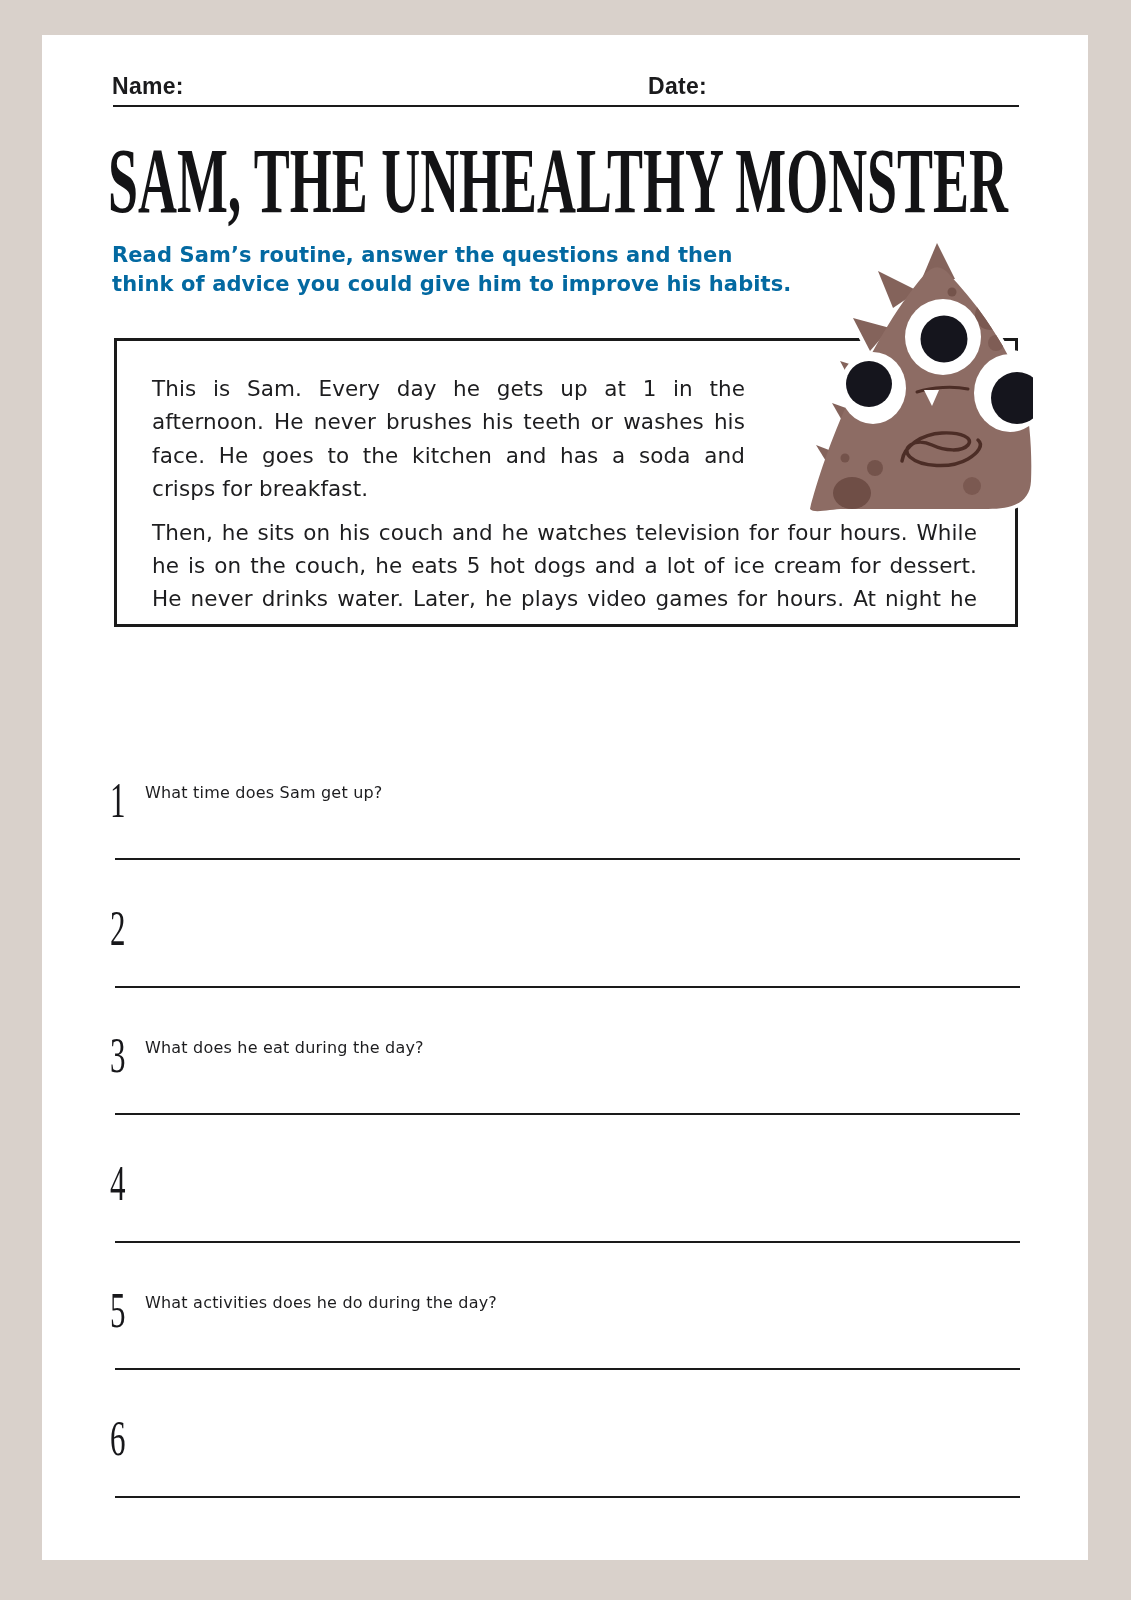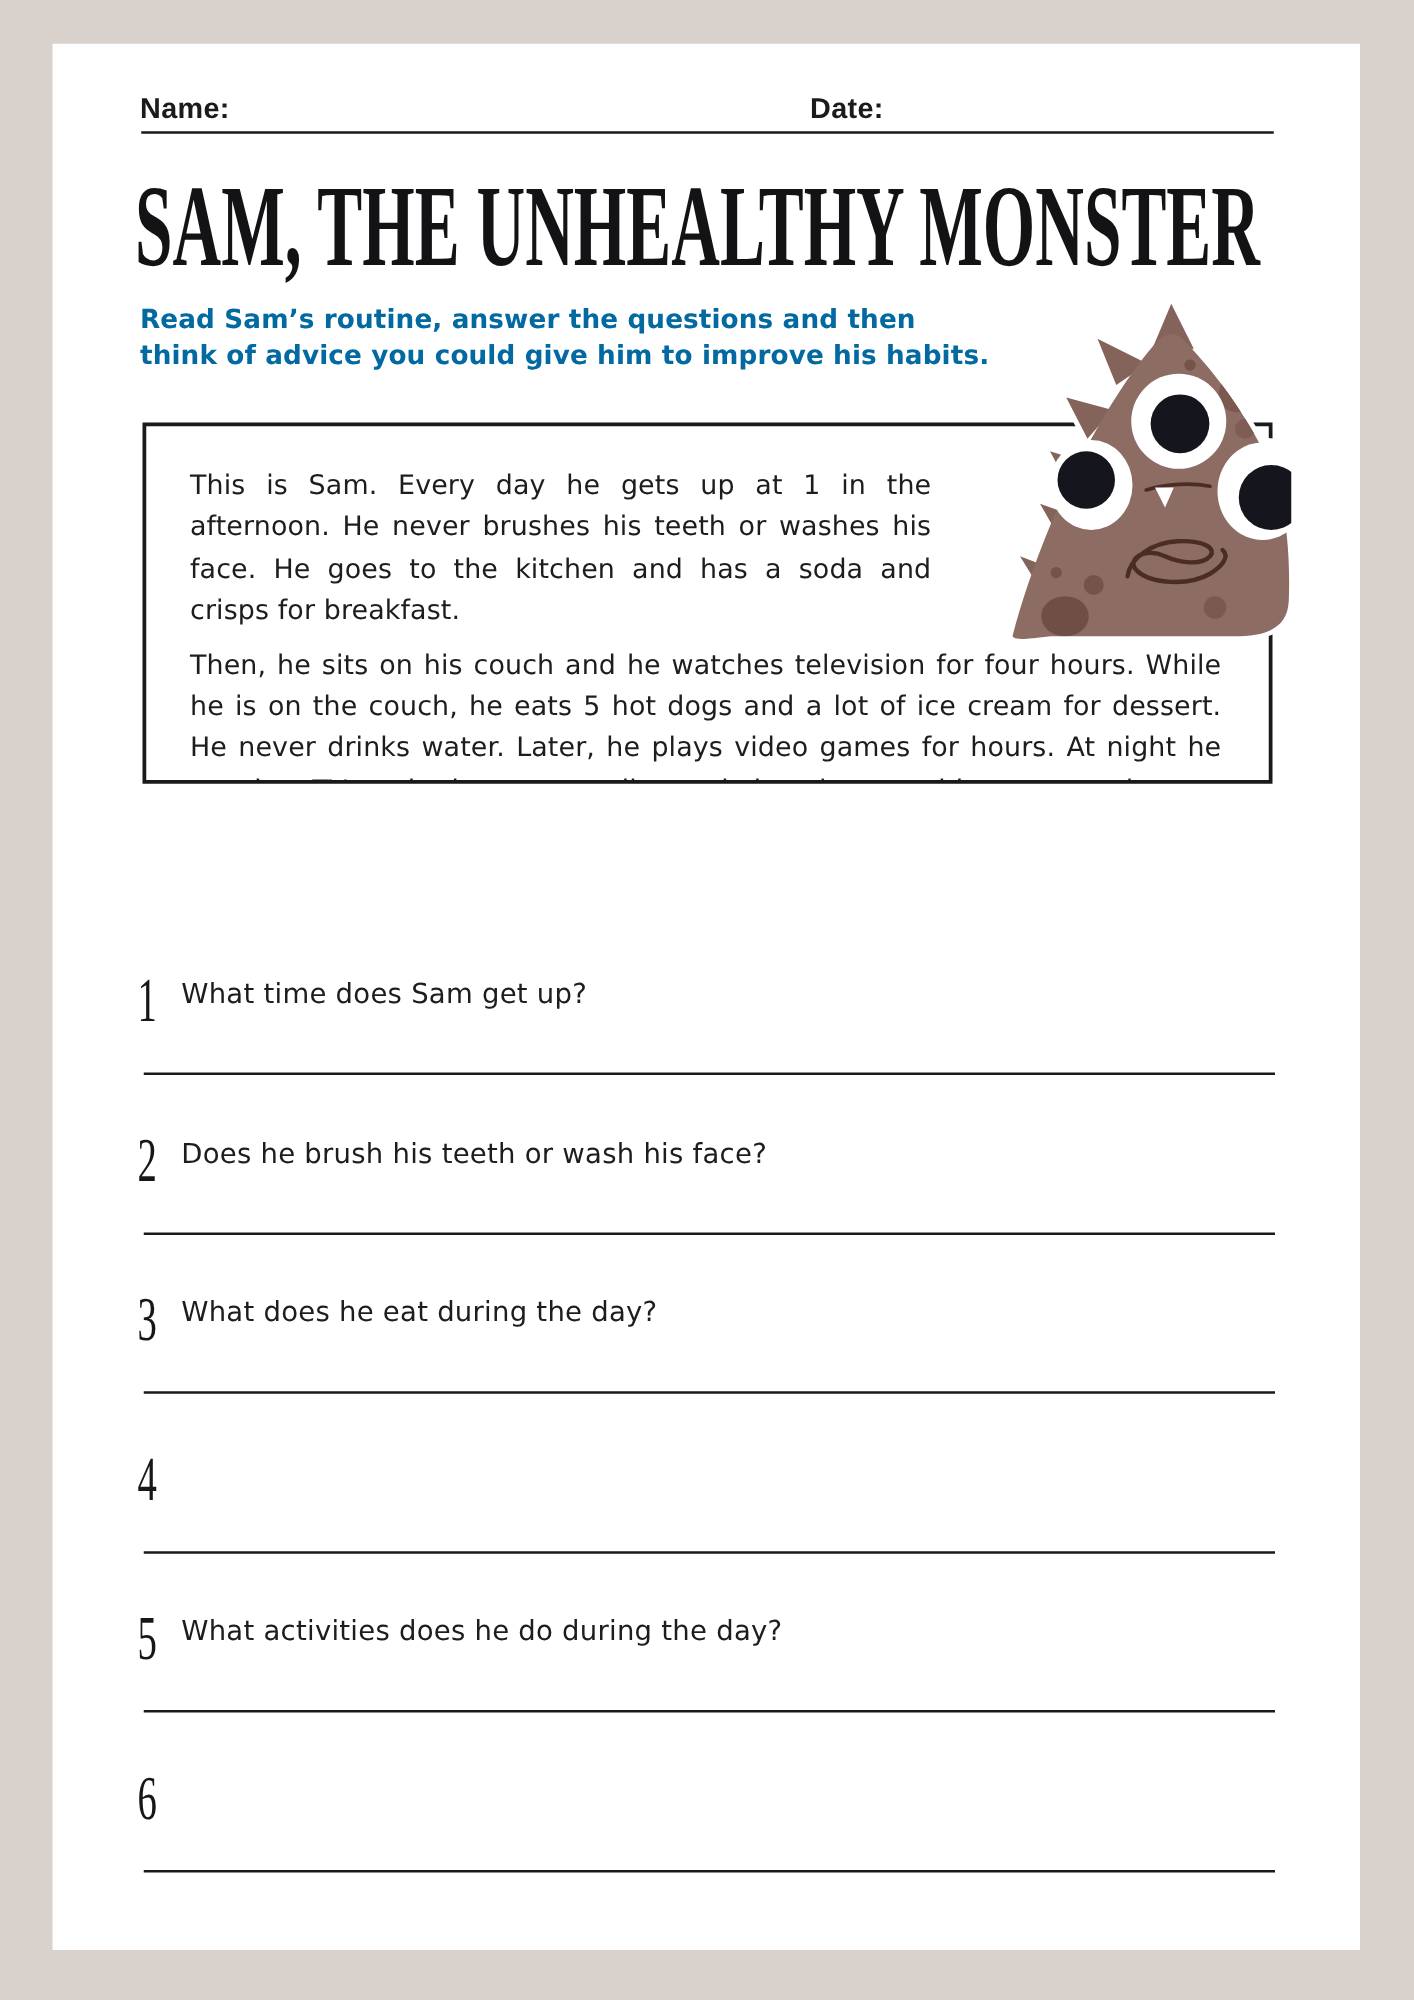--- a/index.html
+++ b/index.html
@@ -58,21 +58,21 @@
   
   .q-row{ left:0; height:60px; width:1046px; }
   .q-num{
     position:absolute; left:68px; top:0;
     font-family:"Liberation Serif", serif; font-weight:normal;
     font-size:50px; line-height:50px; color:#17171a;
     transform:scale(.62,1); transform-origin:left top;
   }
   .q-text{
     position:absolute; left:103px; top:8px;
-    font-size:22px; letter-spacing:.2px; color:#1d1d1f;
+    font-size:16px; letter-spacing:.2px; color:#1d1d1f;
   }
   .answer-line{
     left:73px; width:905px; height:0; border-top:2.4px solid #1a1a1a;
   }
 </style>
 </head>
 <body>
 
 <div class="stage">
   <div class="paper">
@@ -154,21 +154,20 @@
     </svg>
 
     <div class="abs q-row" style="top:740px;">
       <span class="q-num">1</span>
       <span class="q-text">What time does Sam get up?</span>
     </div>
     <div class="abs answer-line" style="top:823px;"></div>
 
     <div class="abs q-row" style="top:868px;">
       <span class="q-num">2</span>
-      <span class="q-text">Does he brush his teeth or wash his face?</span>
     </div>
     <div class="abs answer-line" style="top:951px;"></div>
 
     <div class="abs q-row" style="top:995px;">
       <span class="q-num">3</span>
       <span class="q-text">What does he eat during the day?</span>
     </div>
     <div class="abs answer-line" style="top:1078px;"></div>
 
     <div class="abs q-row" style="top:1123px;">

